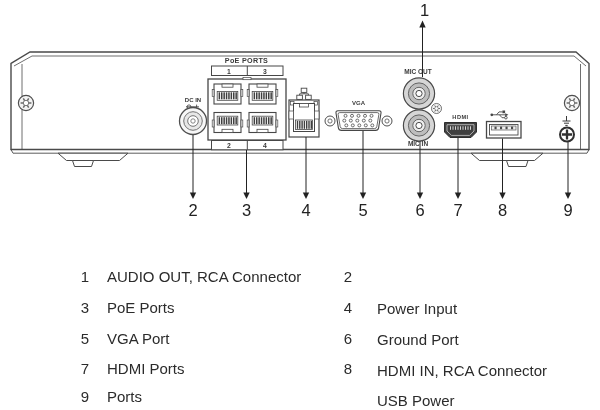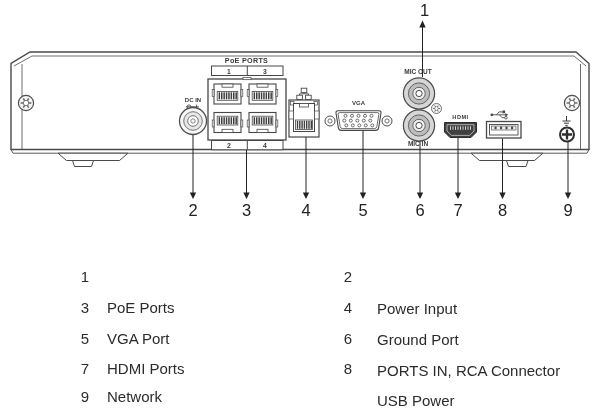--- a/index.html
+++ b/index.html
@@ -275,39 +275,40 @@
         <path d="M568,142 V193"></path>
           <polygon points="564.8,192.5 571.2,192.5 568,199" fill="#222" stroke="none"></polygon>
         <text x="568" y="216" class="cnum" stroke="none">9</text>
       </g>
     </g>
   </svg>
 
   <div>
     <div class="legend-row" style="top:267px;">
       <span class="lnum n1">1</span>
+      <span class="llabel t1">AUDIO OUT, RCA Connector</span>
       <span class="lnum n2">2</span>
       <span class="llabel t2">Power Input</span>
     </div>
     <div class="legend-row" style="top:298px;">
       <span class="lnum n1">3</span>
       <span class="llabel t1">PoE Ports</span>
       <span class="lnum n2">4</span>
       <span class="llabel t2">Ground Port</span>
     </div>
     <div class="legend-row" style="top:329px;">
       <span class="lnum n1">5</span>
       <span class="llabel t1">VGA Port</span>
       <span class="lnum n2">6</span>
-      <span class="llabel t2">PORTS IN, RCA Connector</span>
+      <span class="llabel t2">HDMI IN, RCA Connector</span>
     </div>
     <div class="legend-row" style="top:359px;">
       <span class="lnum n1">7</span>
       <span class="llabel t1">HDMI Ports</span>
       <span class="lnum n2">8</span>
       <span class="llabel t2">USB Power</span>
     </div>
     <div class="legend-row" style="top:387px;">
       <span class="lnum n1">9</span>
-      <span class="llabel t1">Network</span>
+      <span class="llabel t1">Ports</span>
     </div>
   </div>
 </div>
 
 </body></html>

